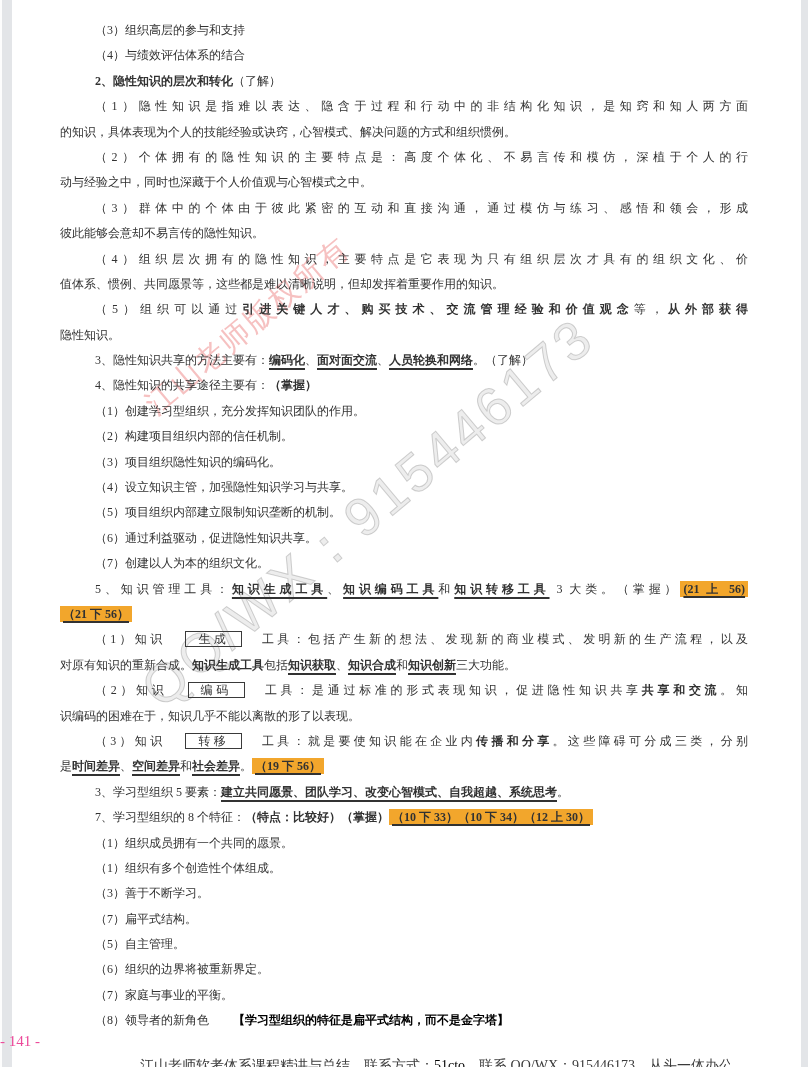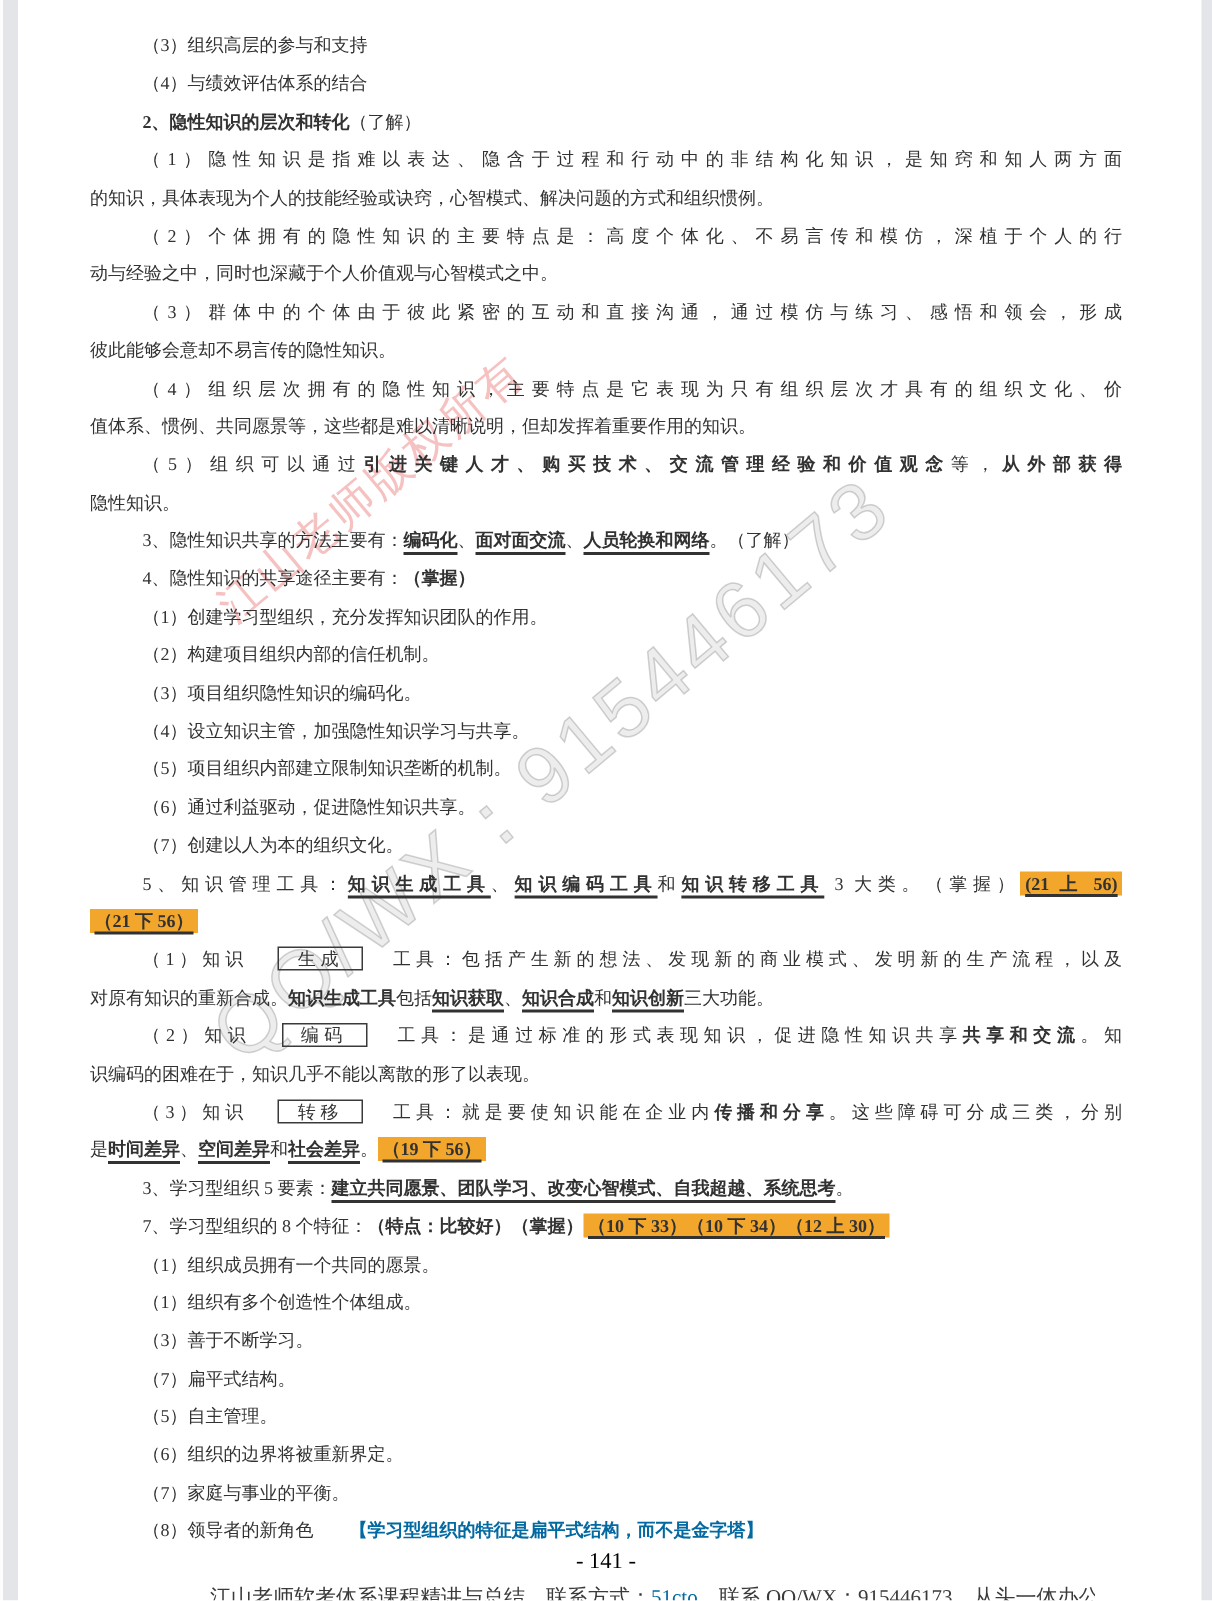--- a/index.html
+++ b/index.html
@@ -23,42 +23,42 @@
   .line{height:25.4px;line-height:25.4px;white-space:nowrap;}
   .line.fill{white-space:normal;text-align:justify;text-align-last:justify;height:25.4px;overflow:visible;}
   .line.indent{padding-left:35px;}
   .line.fill.indent{padding-left:0;text-indent:35px;}
 
   .r-n{font-weight:normal;}
   .r-b{font-weight:bold;}
   .r-bu{font-weight:bold;text-decoration:underline;text-underline-offset:4px;text-decoration-thickness:1.5px;}
   .r-box{font-weight:normal;border:1.5px solid #3a3a3a;padding:0 12px;margin:0 20px;}
   .r-hl{font-weight:bold;background:#f2a62c;text-decoration:underline;text-underline-offset:3px;text-decoration-thickness:1.5px;padding:1px 3px;}
-  .r-blue{font-weight:bold;color:#0369a1;}
+  .r-blue{font-weight:bold;color:#000000;}
 
   
   .wm{position:absolute;white-space:nowrap;pointer-events:none;}
   .wm-red{
     left:150px;top:388px;font-size:30px;letter-spacing:2px;
     color:rgba(232,92,92,0.38);
     transform:rotate(-40deg);transform-origin:left center;
     font-family:"Liberation Sans","DejaVu Sans",sans-serif;
   }
   .wm-gray{
     left:150px;top:660px;font-size:54px;letter-spacing:4px;
     color:rgba(130,130,130,0.14);
     -webkit-text-stroke:1px rgba(110,110,110,0.30);
     transform:rotate(-40deg);transform-origin:left center;
     font-family:"Liberation Sans","DejaVu Sans",sans-serif;
   }
 
   
   .page-number{
     position:absolute;left:0;right:0;top:1033px;height:20px;
-    text-align:center;font-size:15px;color:#000000;
+    text-align:left;font-size:15px;color:#ec4899;
   }
   .footer-partial{
     position:absolute;left:140px;top:1057px;width:590px;height:10px;
     overflow:hidden;font-size:14px;line-height:17px;color:#3a3a3a;
     white-space:nowrap;
   }
   .footer-partial .r-blue{font-weight:normal;}
 </style>
 </head>
 <body>

